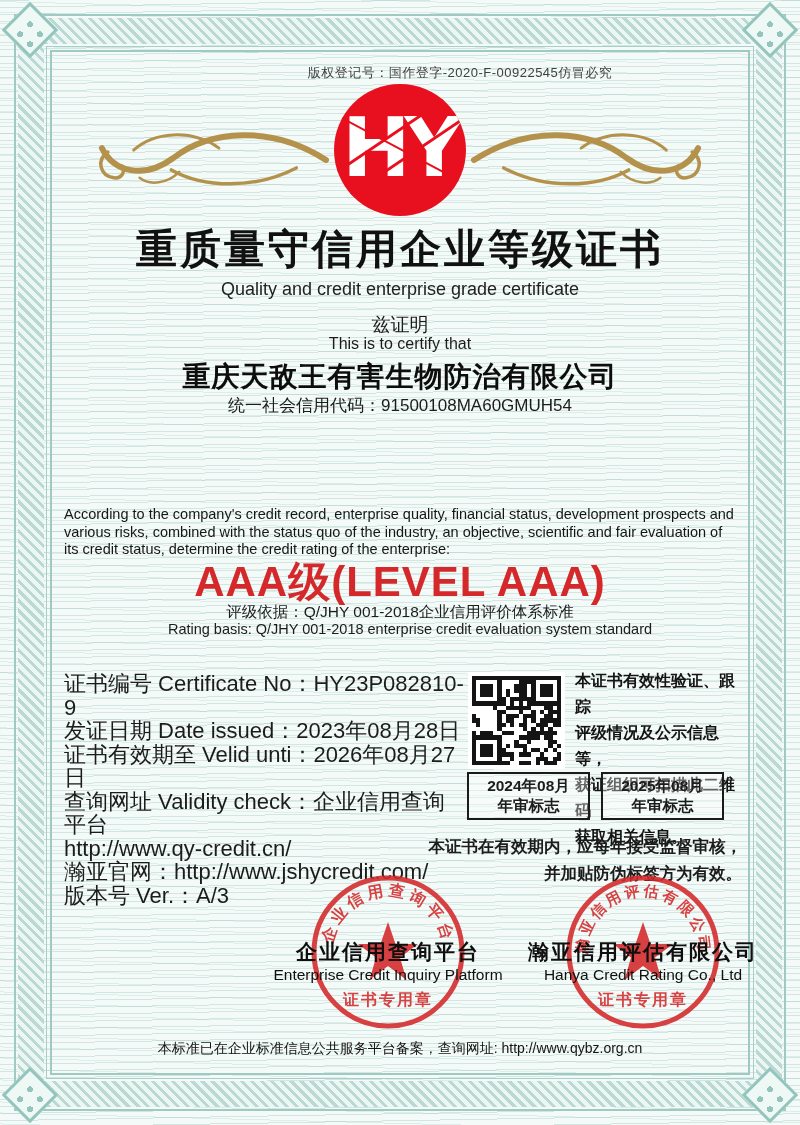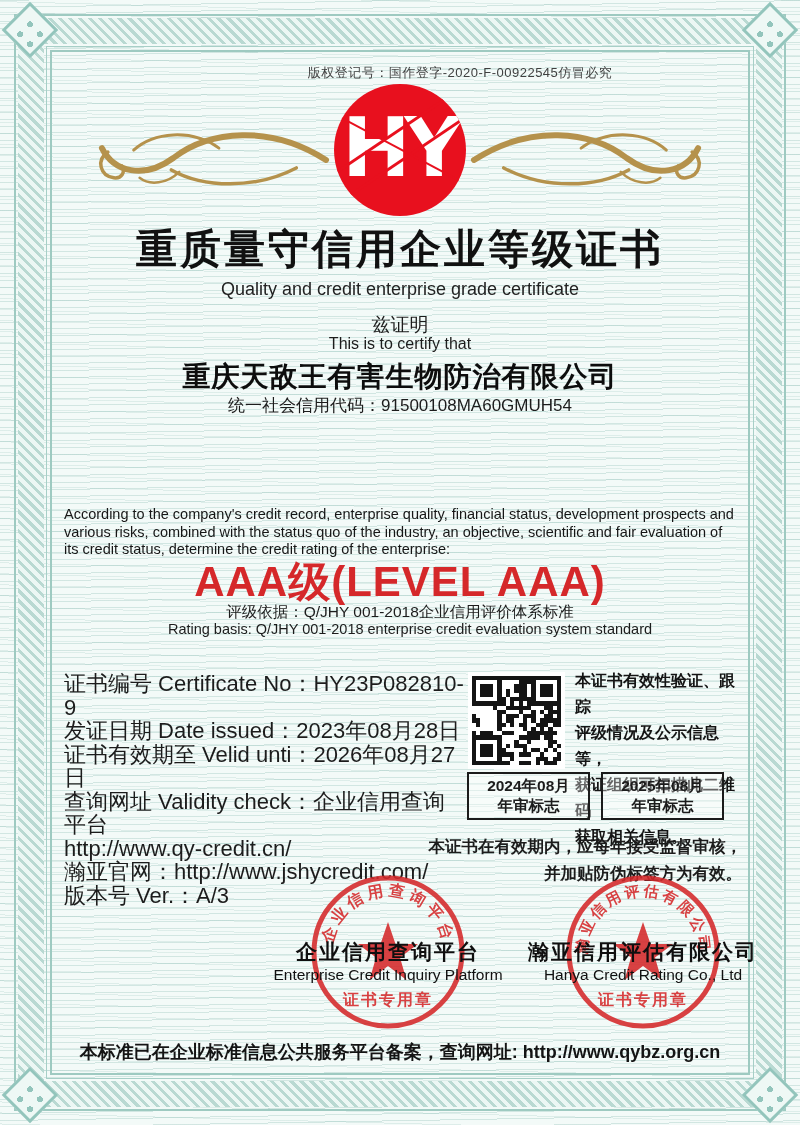--- a/index.html
+++ b/index.html
@@ -123,21 +123,21 @@
   .seal.left  { top:872px; left:308px; }
   .seal.right { top:872px; left:563px; }
   .org-row { position:absolute; text-align:center; z-index:3; }
   .org-cn { font-size:21px; font-weight:700; letter-spacing:2px; color:#0f0f0f; }
   .org-en { font-size:15.5px; color:#101010; }
   .org-row.left  { top:938px; left:252px; width:272px; }
   .org-row.right { top:938px; left:512px; width:262px; }
 
   .footer {
     position:absolute; top:1040px; left:0; right:0; text-align:center;
-    font-size:18px; font-weight:700; color:#141414;
+    font-size:14px; font-weight:400; color:#141414;
   }
 </style>
 </head>
 <body>
 
 <div class="certificate">
 
   <div class="frame-band"></div>
   <div class="frame-outer"></div>
   <div class="frame-mid"></div>

